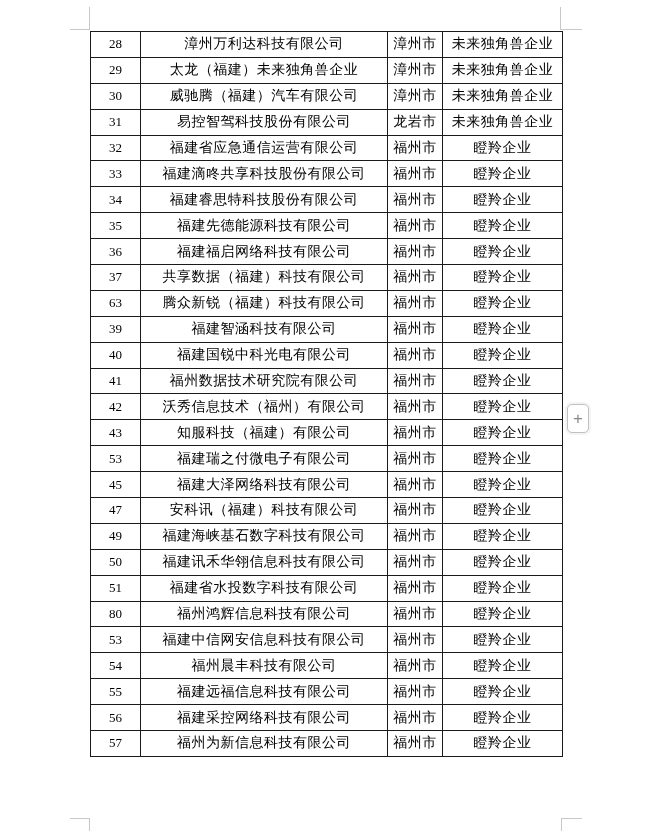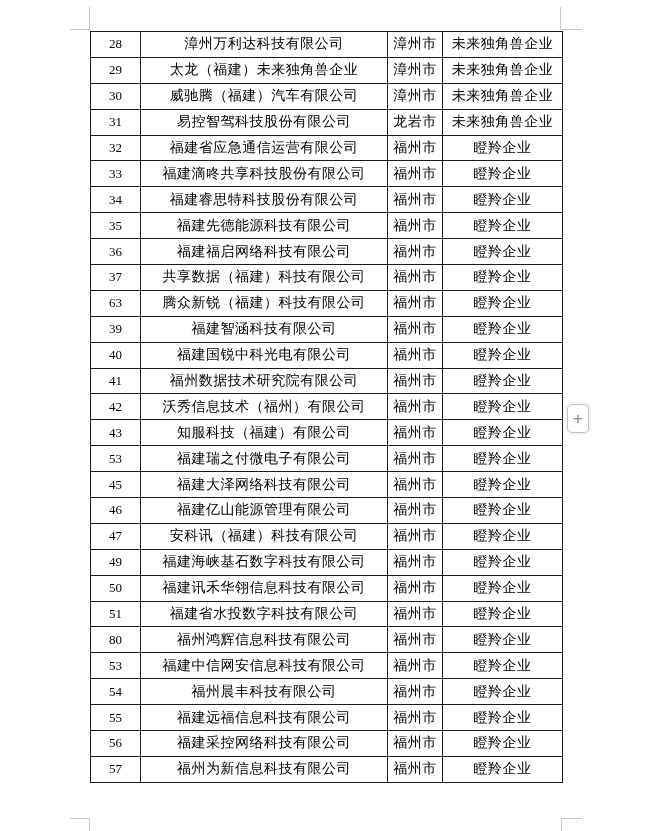--- a/index.html
+++ b/index.html
@@ -196,26 +196,20 @@
           <td class="cell-city">福州市</td>
           <td class="cell-category">瞪羚企业</td>
         </tr>
         <tr>
           <td class="cell-no">45</td>
           <td class="cell-company">福建大泽网络科技有限公司</td>
           <td class="cell-city">福州市</td>
           <td class="cell-category">瞪羚企业</td>
         </tr>
         <tr>
-          <td class="cell-no">46</td>
-          <td class="cell-company">福建亿山能源管理有限公司</td>
-          <td class="cell-city">福州市</td>
-          <td class="cell-category">瞪羚企业</td>
-        </tr>
-        <tr>
           <td class="cell-no">47</td>
           <td class="cell-company">安科讯（福建）科技有限公司</td>
           <td class="cell-city">福州市</td>
           <td class="cell-category">瞪羚企业</td>
         </tr>
         <tr>
           <td class="cell-no">49</td>
           <td class="cell-company">福建海峡基石数字科技有限公司</td>
           <td class="cell-city">福州市</td>
           <td class="cell-category">瞪羚企业</td>

